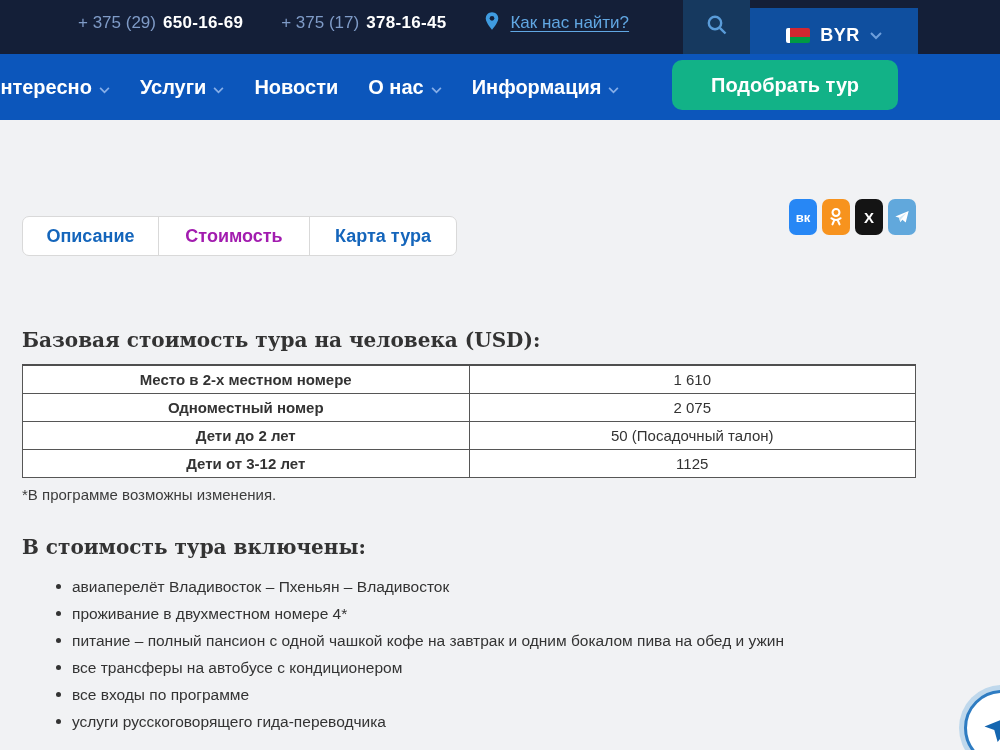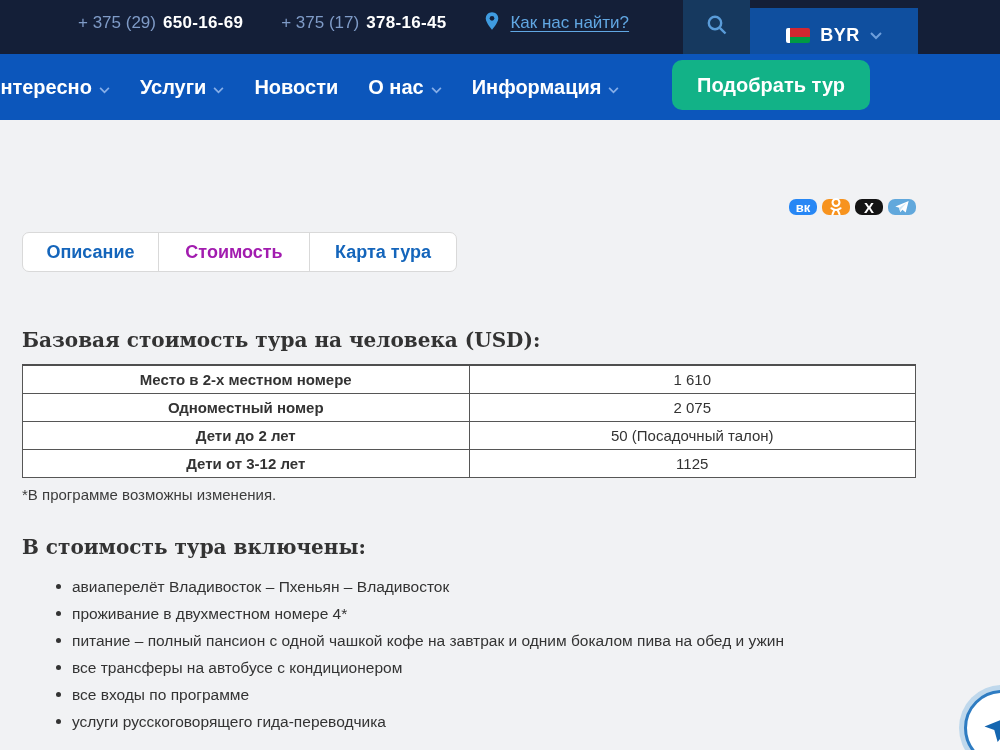--- a/index.html
+++ b/index.html
@@ -22,31 +22,31 @@
   .flag .bands { flex:1; display:flex; flex-direction:column; }
   .flag .red { flex:1.7; background:#d22730; }
   .flag .green { flex:1; background:#009a44; }
   .currencybox .cur { color:#fff; font-size:18px; font-weight:bold; letter-spacing:.5px; }
 
   
   .nav { position:absolute; left:0; top:54px; width:1000px; height:66px; background:#0c56bb; display:flex; align-items:center; }
   .nav-item { display:flex; align-items:center; gap:7px; color:#fff; font-size:20px; font-weight:bold; cursor:pointer; white-space:nowrap; }
   .nav-item:first-child { margin-left:-14px; }
   .nav-item + .nav-item { margin-left:30px; }
-  .cta { position:absolute; left:672px; top:6px; width:198px; height:50px; background:#12b287; border:none; border-radius:10px; color:#fff; font-size:20px; font-weight:bold; font-family:"Liberation Sans",sans-serif; cursor:pointer; }
+  .cta { position:absolute; left:672px; top:6px; width:226px; height:50px; background:#12b287; border:none; border-radius:10px; color:#fff; font-size:20px; font-weight:bold; font-family:"Liberation Sans",sans-serif; cursor:pointer; }
 
   
   .social { position:absolute; top:199px; right:84px; display:flex; gap:5px; }
-  .s-icon { width:28px; height:16px; border-radius:7px; display:flex; align-items:center; justify-content:center; color:#fff; cursor:pointer; }
+  .s-icon { width:28px; height:36px; border-radius:7px; display:flex; align-items:center; justify-content:center; color:#fff; cursor:pointer; }
   .s-vk { background:#2787f5; font-size:13px; font-weight:bold; }
   .s-ok { background:#f7931e; }
   .s-x  { background:#141414; font-size:15px; font-weight:bold; }
   .s-tg { background:#61a8dc; }
 
-  .tabs { position:absolute; left:22px; top:232px; display:flex; border:1px solid #d9d9d9; border-radius:7px; background:#fff; overflow:hidden; }
+  .tabs { position:absolute; left:22px; top:216px; display:flex; border:1px solid #d9d9d9; border-radius:7px; background:#fff; overflow:hidden; }
   .tab { height:38px; display:flex; align-items:center; justify-content:center; font-size:18px; font-weight:bold; color:#1465bb; cursor:pointer; }
   .tab + .tab { border-left:1px solid #d9d9d9; }
   .tab.active { color:#a21caf; }
   .tab-0 { width:135px; } .tab-1 { width:151px; } .tab-2 { width:147px; }
 
   .main { position:absolute; left:22px; top:328px; width:894px; }
   .h-serif { font-family:"DejaVu Serif", serif; font-weight:bold; font-size:20px; color:#333; }
   .price-table { width:894px; border-collapse:collapse; margin-top:12px; background:#fff; border-top:2px solid #4f4f4f; }
   .price-table td { border:1px solid #565656; height:28px; text-align:center; font-size:15px; color:#333; padding:0 22px; }
   .price-table td.lbl { width:50%; font-weight:bold; }

